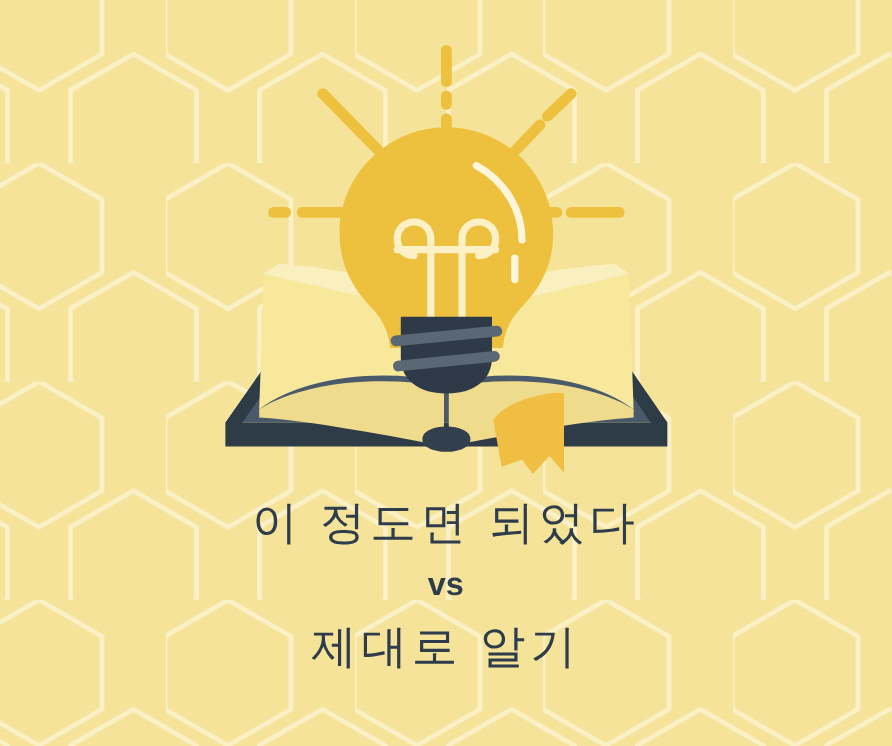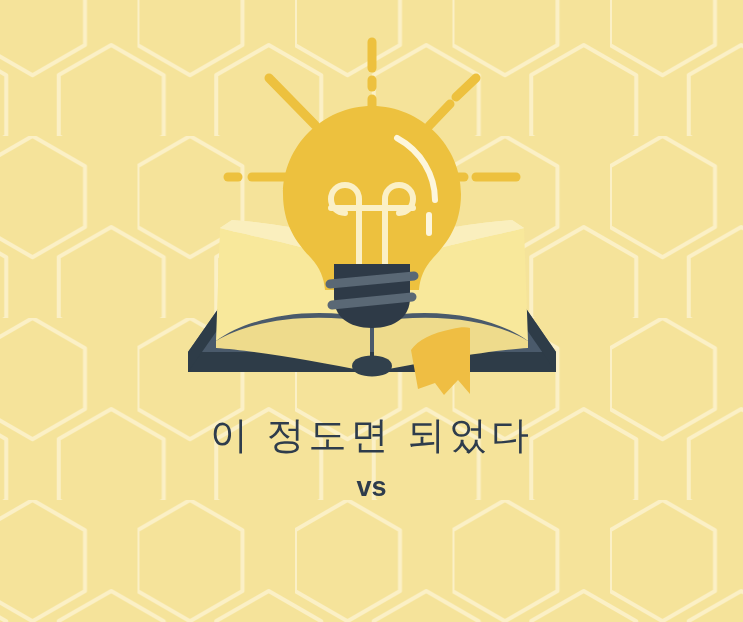--- a/index.html
+++ b/index.html
@@ -165,15 +165,16 @@
       <g stroke="#5A6875" stroke-width="9" stroke-linecap="round">
         <line x1="330" y1="284" x2="414" y2="276"></line>
         <line x1="332" y1="305" x2="412" y2="297"></line>
       </g>
     </g>
   </svg>
 
   <div id="text-layer">
     <div class="headline" id="line-top">이 정도면 되었다</div>
     <div class="headline" id="line-vs">vs</div>
+    <div class="headline" id="line-bottom">제대로 알기</div>
   </div>
 
 </div>
 
 </body></html>

